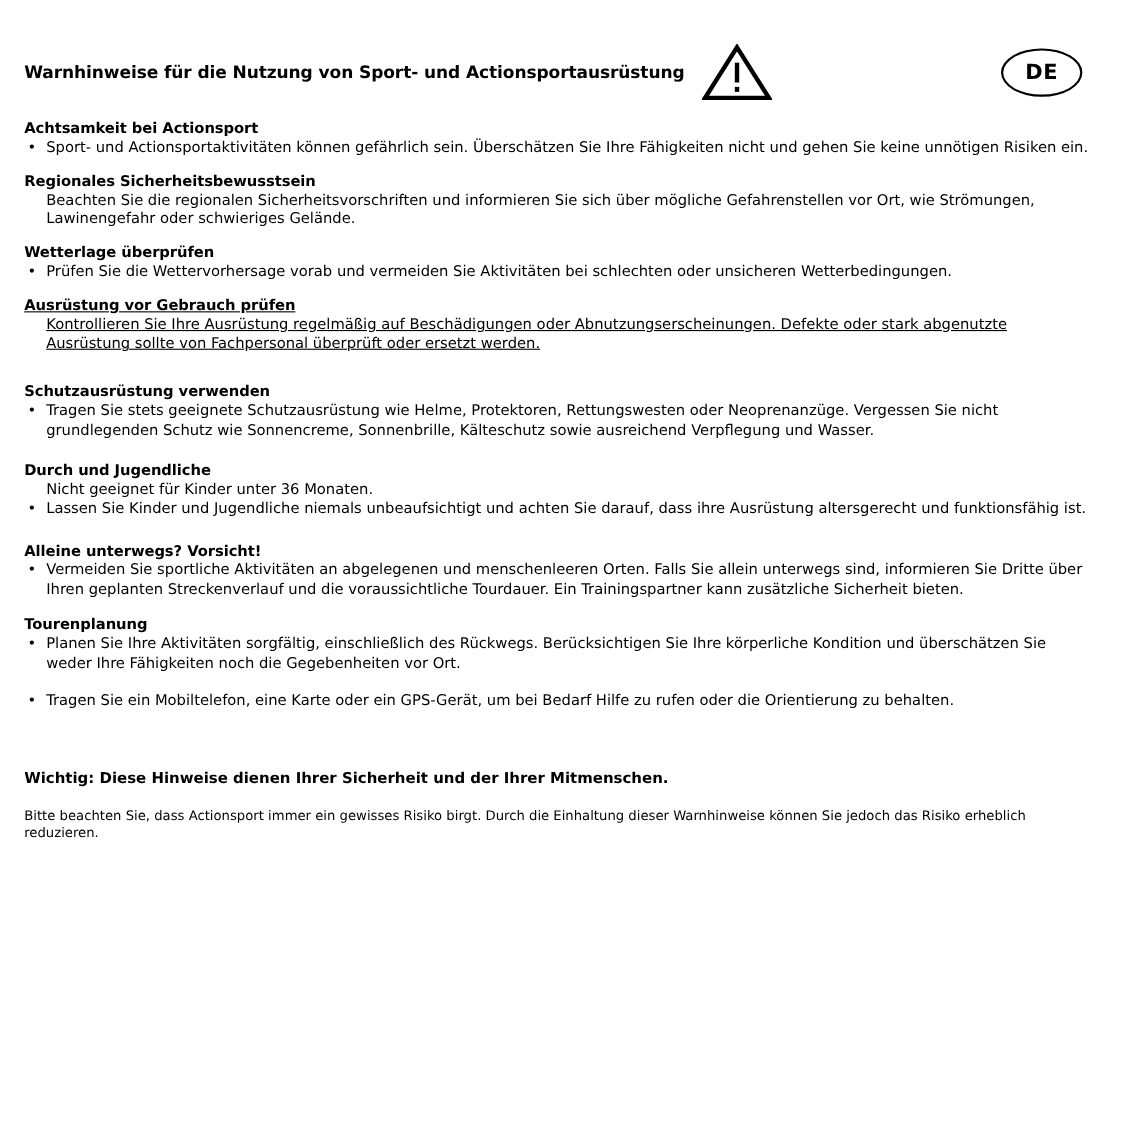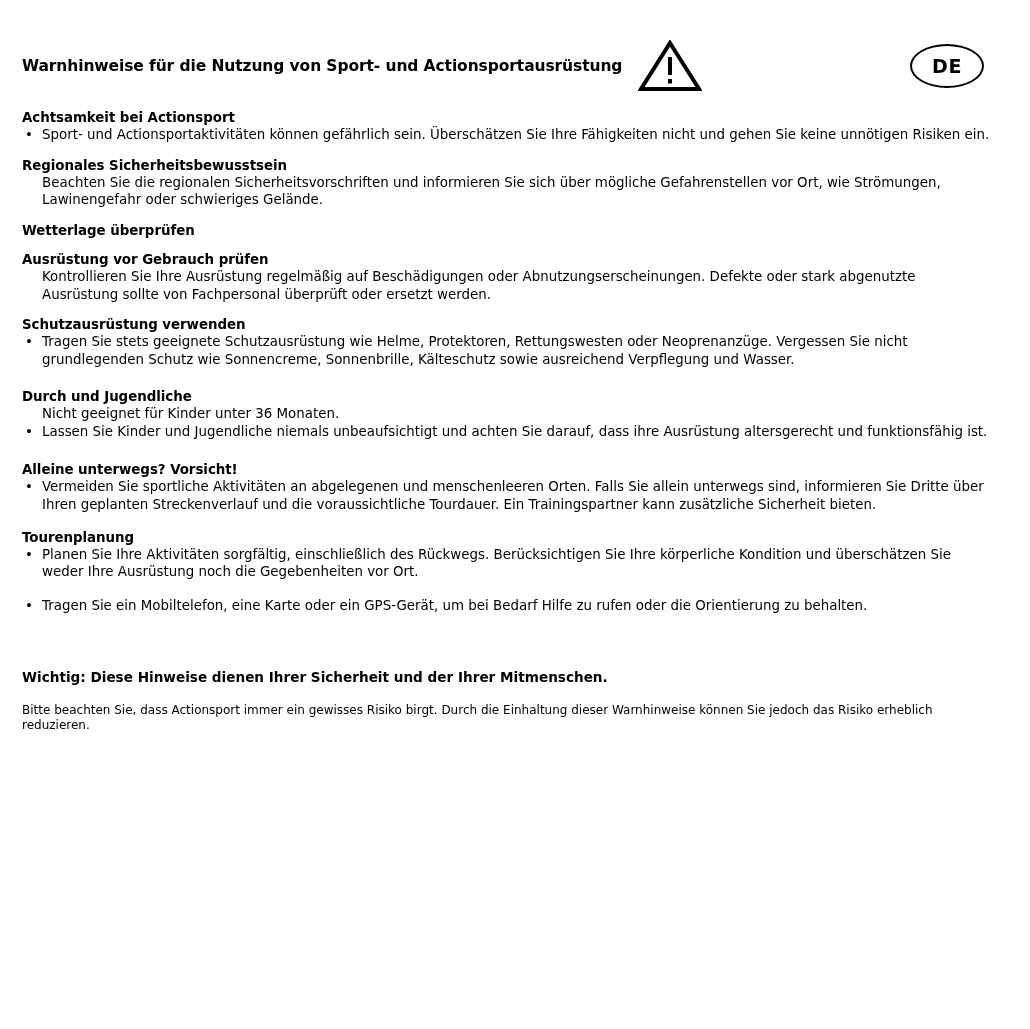--- a/index.html
+++ b/index.html
@@ -83,21 +83,21 @@
     left: 3px;
     top: 0;
     font-size: 13.4px;
     line-height: 1.32;
   }
 
   
   .section.s-achtsamkeit { margin-bottom: 14px; }
   .section.s-regional   { margin-bottom: 14px; }
   .section.s-wetter     { margin-bottom: 14px; }
-  .section.s-ausruest   { margin-bottom: 14px; }
+  .section.s-ausruest   { margin-bottom: 27px; text-decoration: underline; }
   .section.s-schutz     { margin-bottom: 20px; }
   .section.s-kinder     { margin-bottom: 22px; }
   .section.s-alleine    { margin-bottom: 16px; }
   .section.s-touren     { margin-bottom: 16px; }
   .section.s-notfall    { margin-bottom: 0; }
 
   
   .footer {
     margin-top: 54px;
   }
@@ -138,20 +138,21 @@
     <p class="line bullet">Sport- und Actionsportaktivitäten können gefährlich sein. Überschätzen Sie Ihre Fähigkeiten nicht und gehen Sie keine unnötigen Risiken ein.</p>
   </div>
 
   <div class="section s-regional">
     <div class="section-title">Regionales Sicherheitsbewusstsein</div>
     <p class="line">Beachten Sie die regionalen Sicherheitsvorschriften und informieren Sie sich über mögliche Gefahrenstellen vor Ort, wie Strömungen, Lawinengefahr oder schwieriges Gelände.</p>
   </div>
 
   <div class="section s-wetter">
     <div class="section-title">Wetterlage überprüfen</div>
+    <p class="line bullet">Prüfen Sie die Wettervorhersage vorab und vermeiden Sie Aktivitäten bei schlechten oder unsicheren Wetterbedingungen.</p>
   </div>
 
   <div class="section s-ausruest">
     <div class="section-title">Ausrüstung vor Gebrauch prüfen</div>
     <p class="line">Kontrollieren Sie Ihre Ausrüstung regelmäßig auf Beschädigungen oder Abnutzungserscheinungen. Defekte oder stark abgenutzte Ausrüstung sollte von Fachpersonal überprüft oder ersetzt werden.</p>
   </div>
 
   <div class="section s-schutz">
     <div class="section-title">Schutzausrüstung verwenden</div>
     <p class="line bullet">Tragen Sie stets geeignete Schutzausrüstung wie Helme, Protektoren, Rettungswesten oder Neoprenanzüge. Vergessen Sie nicht grundlegenden Schutz wie Sonnencreme, Sonnenbrille, Kälteschutz sowie ausreichend Verpflegung und Wasser.</p>
@@ -163,21 +164,21 @@
     <p class="line bullet">Lassen Sie Kinder und Jugendliche niemals unbeaufsichtigt und achten Sie darauf, dass ihre Ausrüstung altersgerecht und funktionsfähig ist.</p>
   </div>
 
   <div class="section s-alleine">
     <div class="section-title">Alleine unterwegs? Vorsicht!</div>
     <p class="line bullet">Vermeiden Sie sportliche Aktivitäten an abgelegenen und menschenleeren Orten. Falls Sie allein unterwegs sind, informieren Sie Dritte über Ihren geplanten Streckenverlauf und die voraussichtliche Tourdauer. Ein Trainingspartner kann zusätzliche Sicherheit bieten.</p>
   </div>
 
   <div class="section s-touren">
     <div class="section-title">Tourenplanung</div>
-    <p class="line bullet">Planen Sie Ihre Aktivitäten sorgfältig, einschließlich des Rückwegs. Berücksichtigen Sie Ihre körperliche Kondition und überschätzen Sie weder Ihre Ausrüstung noch die Gegebenheiten vor Ort.</p>
+    <p class="line bullet">Planen Sie Ihre Aktivitäten sorgfältig, einschließlich des Rückwegs. Berücksichtigen Sie Ihre körperliche Kondition und überschätzen Sie weder Ihre Fähigkeiten noch die Gegebenheiten vor Ort.</p>
   </div>
 
   <div class="section s-notfall">
     <p class="line bullet">Tragen Sie ein Mobiltelefon, eine Karte oder ein GPS-Gerät, um bei Bedarf Hilfe zu rufen oder die Orientierung zu behalten.</p>
   </div>
 
   <div class="footer">
     <p class="footer-title">Wichtig: Diese Hinweise dienen Ihrer Sicherheit und der Ihrer Mitmenschen.</p>
     <p class="footer-text">Bitte beachten Sie, dass Actionsport immer ein gewisses Risiko birgt. Durch die Einhaltung dieser Warnhinweise können Sie jedoch das Risiko erheblich reduzieren.</p>
   </div>

